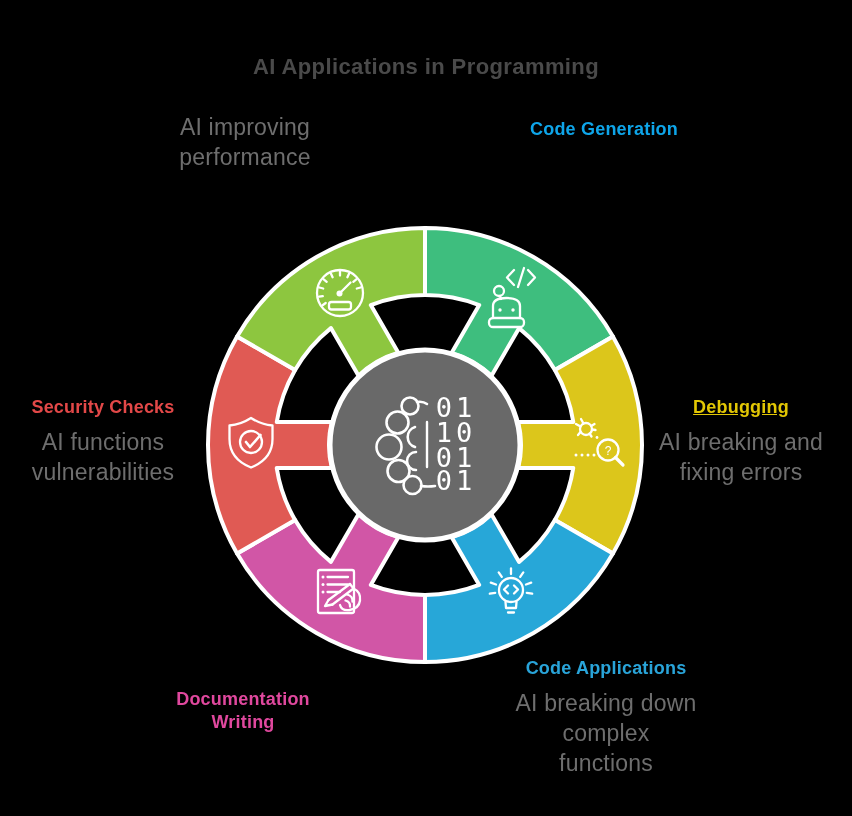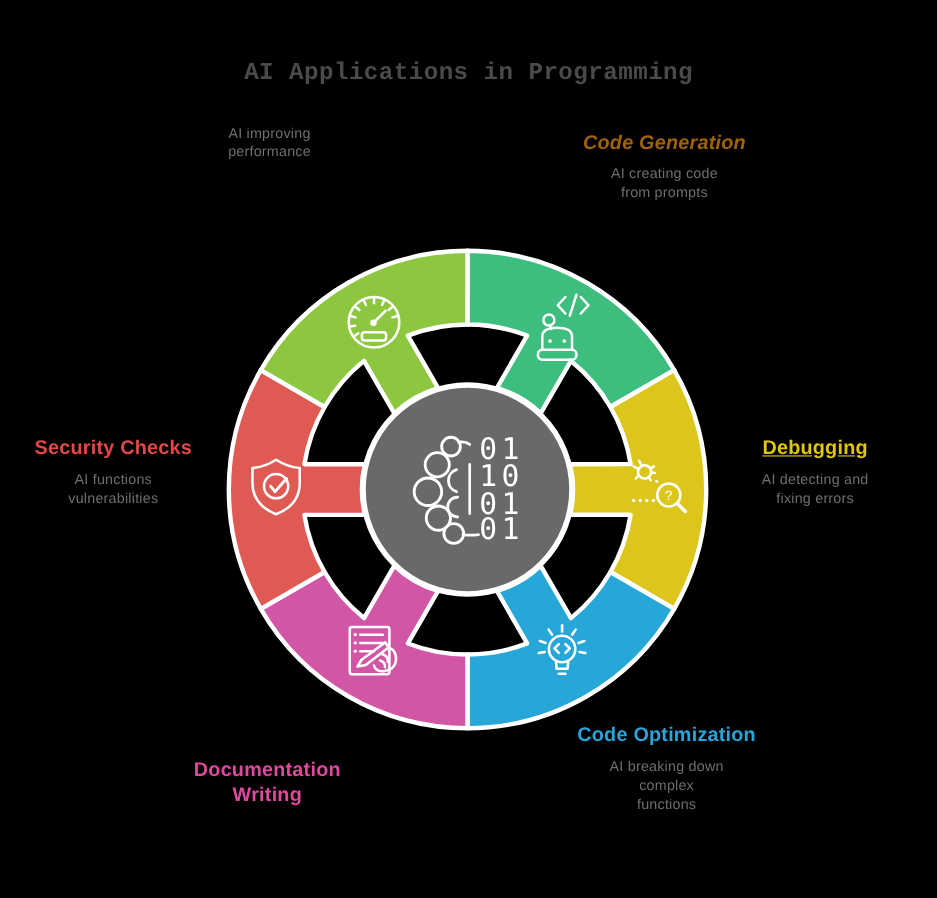--- a/index.html
+++ b/index.html
@@ -2,29 +2,29 @@
 <html><head>
 <meta charset="utf-8">
 <style>
   html,body{margin:0;padding:0;}
   body{
     width:852px;height:816px;background:#000;overflow:hidden;position:relative;
     font-family:"Liberation Sans",sans-serif;
   }
   .title{
     position:absolute;left:0;right:0;top:54px;text-align:center;
-    font-size:22px;font-weight:bold;color:#4a4a4a;letter-spacing:.4px;font-family:Liberation Mono, monospace;
+    font-size:22px;font-weight:bold;color:#4a4a4a;letter-spacing:.4px;
   }
   .wheel-svg{position:absolute;left:0;top:0;}
   .label-block{position:absolute;text-align:center;transform:translateX(-50%);}
   .label-heading{
     font-size:18px;font-weight:bold;line-height:1.28;white-space:pre-line;letter-spacing:.2px;
   }
   .label-desc{
-    font-size:13px;color:#6e6e6e;line-height:1.3;white-space:pre-line;margin-top:9px;letter-spacing:.2px;
+    font-size:23px;color:#6e6e6e;line-height:1.3;white-space:pre-line;margin-top:9px;letter-spacing:.2px;
   }
   .binary{
     font-family:"DejaVu Sans Mono",monospace;font-size:27px;letter-spacing:4px;fill:#fff;
   }
 </style>
 </head>
 <body>
 
 <div class="title">AI Applications in Programming</div>
 
@@ -142,40 +142,38 @@
     </g>
   </g>
 </svg>
 
 <div class="label-block" style="left:245px;top:104px;width:170px">
   <div class="label-desc">AI improving
 performance</div>
 </div>
 
 <div class="label-block" style="left:604px;top:118px;width:190px">
-  <div class="label-heading" style="color: #a16207; font-style: italic;">Code Generation</div>
-  <div class="label-desc">AI creating code
-from prompts</div>
+  <div class="label-heading" style="color: #0ea5e9;">Code Generation</div>
 </div>
 
 <div class="label-block" style="left:103px;top:396px;width:180px">
   <div class="label-heading" style="color: rgb(227, 72, 72);">Security Checks</div>
   <div class="label-desc">AI functions
 vulnerabilities</div>
 </div>
 
 <div class="label-block" style="left:741px;top:396px;width:190px">
   <div class="label-heading" style="color: rgb(226, 199, 4); text-decoration: underline;">Debugging</div>
-  <div class="label-desc">AI detecting and
+  <div class="label-desc">AI breaking and
 fixing errors</div>
 </div>
 
 <div class="label-block" style="left:243px;top:649px;width:200px">
   <div class="label-heading" style="color: rgb(224, 72, 158); margin-top: 39px;">Documentation
 Writing</div>
 </div>
 
 <div class="label-block" style="left:606px;top:657px;width:200px">
-  <div class="label-heading" style="color: rgb(41, 164, 217);">Code Optimization</div>
+  <div class="label-heading" style="color: rgb(41, 164, 217);">Code Applications</div>
   <div class="label-desc">AI breaking down
 complex
 functions</div>
 </div>
 
 </body></html>

